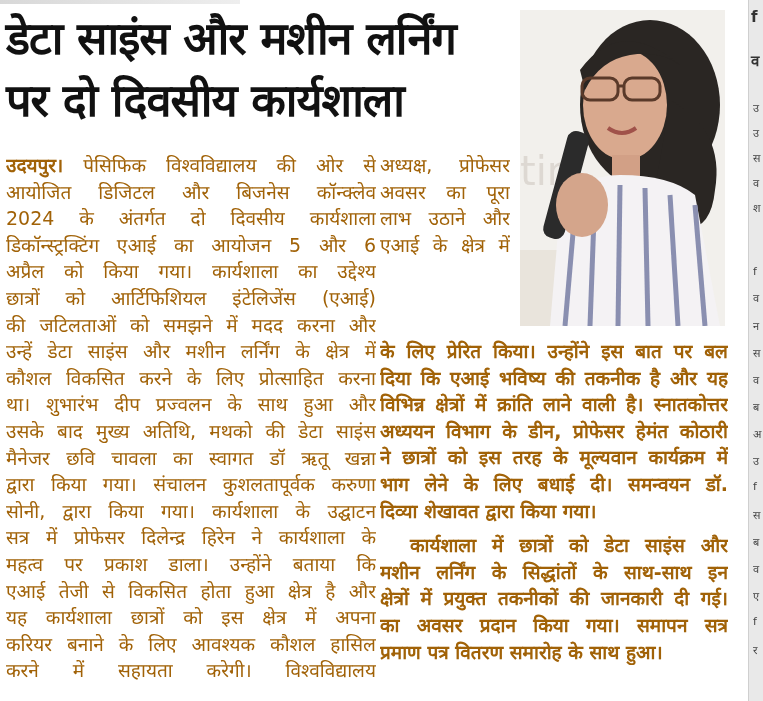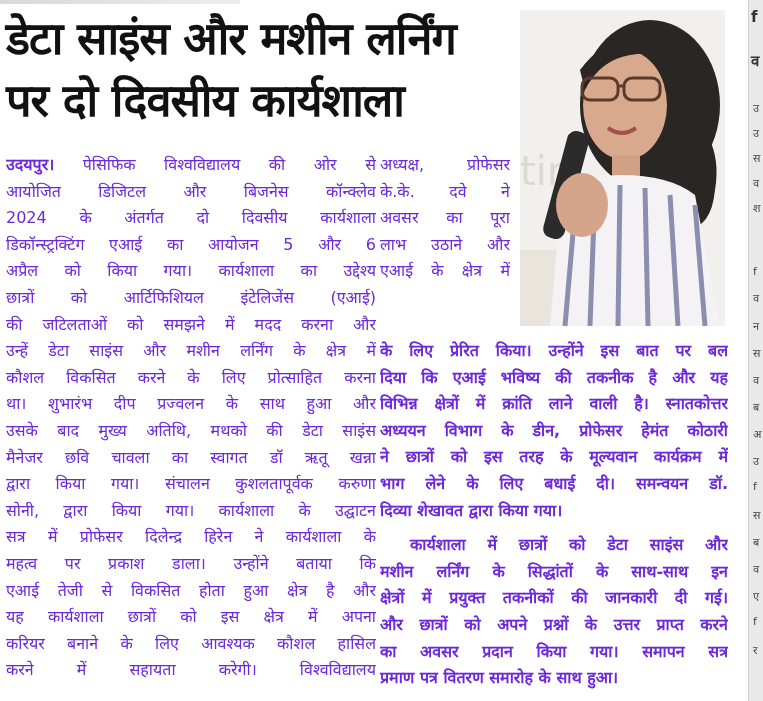--- a/index.html
+++ b/index.html
@@ -18,21 +18,21 @@
     font-size:45px; line-height:62px; color:#111; letter-spacing:-1px;
     margin:0;
   }
   .headline span { display:block; white-space:nowrap; }
   .photo {
     position:absolute; left:520px; top:10px; width:205px; height:316px;
     background:#f1efec; overflow:hidden;
   }
   .photo svg { display:block; }
   .col {
-    position:absolute; font-size:16px; line-height:26.6px; color:#6d28d9;
+    position:absolute; font-size:19px; line-height:26.6px; color:#a16207;
     text-align:justify;
   }
   .col1 { left:6px; top:152px; width:370px; }
   .col2a { left:380px; top:152px; width:130px; }
   .col2b { left:380px; top:338px; width:348px;font-weight:bold; }
   .line { display:block; text-align:justify; text-align-last:justify; white-space:nowrap; overflow:hidden; }
   .line.last { text-align-last:left; }
   .dateline { font-weight:bold; }
   .indent { padding-left:30px;margin-top:8px; }
   .side-strip {
@@ -108,38 +108,36 @@
   <span class="line">सत्र में प्रोफेसर दिलेन्द्र हिरेन ने कार्यशाला के</span>
   <span class="line">महत्व पर प्रकाश डाला। उन्होंने बताया कि</span>
   <span class="line">एआई तेजी से विकसित होता हुआ क्षेत्र है और</span>
   <span class="line">यह कार्यशाला छात्रों को इस क्षेत्र में अपना</span>
   <span class="line">करियर बनाने के लिए आवश्यक कौशल हासिल</span>
   <span class="line">करने में सहायता करेगी। विश्वविद्यालय</span>
 </div>
 
 <div class="col col2a">
   <span class="line">अध्यक्ष, प्रोफेसर</span>
-  <span class="line">के.के. दवे ने</span>
   <span class="line">अवसर का पूरा</span>
   <span class="line">लाभ उठाने और</span>
   <span class="line">एआई के क्षेत्र में</span>
 </div>
 
 <div class="col col2b">
   <span class="line">के लिए प्रेरित किया। उन्होंने इस बात पर बल</span>
   <span class="line">दिया कि एआई भविष्य की तकनीक है और यह</span>
   <span class="line">विभिन्न क्षेत्रों में क्रांति लाने वाली है। स्नातकोत्तर</span>
   <span class="line">अध्ययन विभाग के डीन, प्रोफेसर हेमंत कोठारी</span>
   <span class="line">ने छात्रों को इस तरह के मूल्यवान कार्यक्रम में</span>
   <span class="line">भाग लेने के लिए बधाई दी। समन्वयन डॉ.</span>
   <span class="line last">दिव्या शेखावत द्वारा किया गया।</span>
   <span class="line indent">कार्यशाला में छात्रों को डेटा साइंस और</span>
   <span class="line">मशीन लर्निंग के सिद्धांतों के साथ-साथ इन</span>
   <span class="line">क्षेत्रों में प्रयुक्त तकनीकों की जानकारी दी गई।</span>
-  <span class="line">और छात्रों को अपने प्रश्नों के उत्तर प्राप्त करने</span>
   <span class="line">का अवसर प्रदान किया गया। समापन सत्र</span>
   <span class="line last">प्रमाण पत्र वितरण समारोह के साथ हुआ।</span>
 </div>
 
 <div class="side-strip">
   <span class="glyph" style="top:8px">f</span>
   <span class="glyph" style="top:50px">व</span>
   <span class="g" style="top:100px">उ</span>
   <span class="g" style="top:125px">उ</span>
   <span class="g" style="top:150px">स</span>

